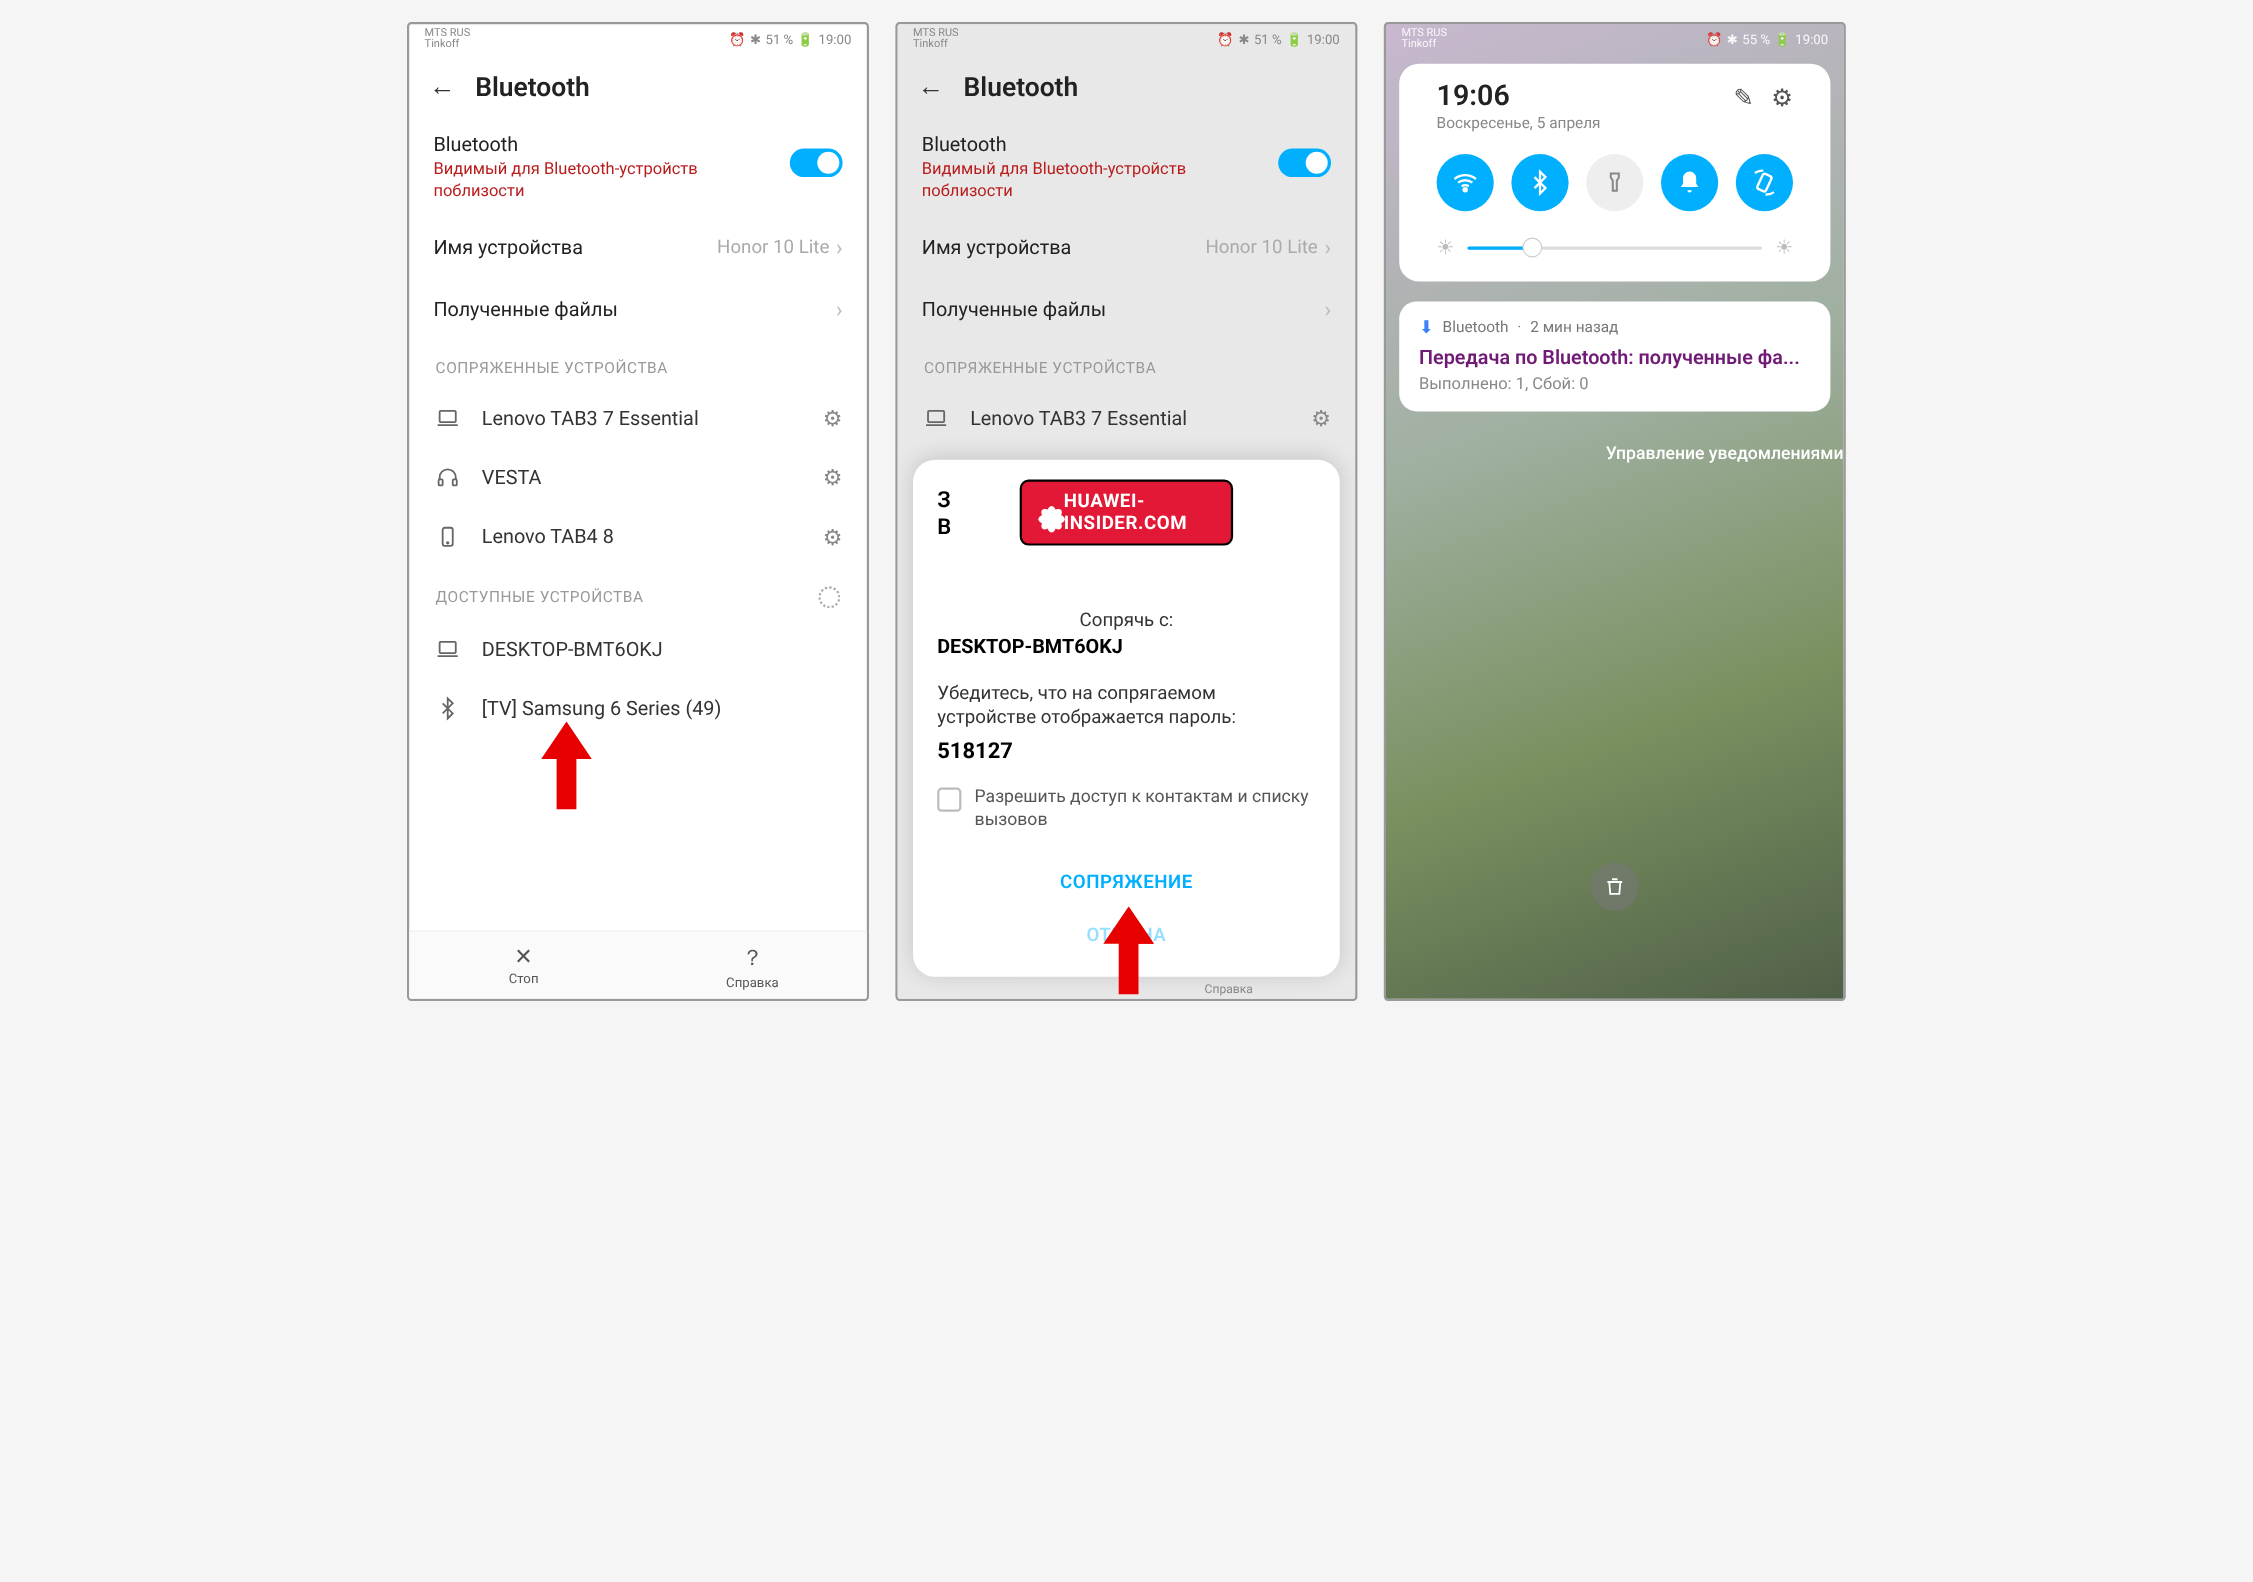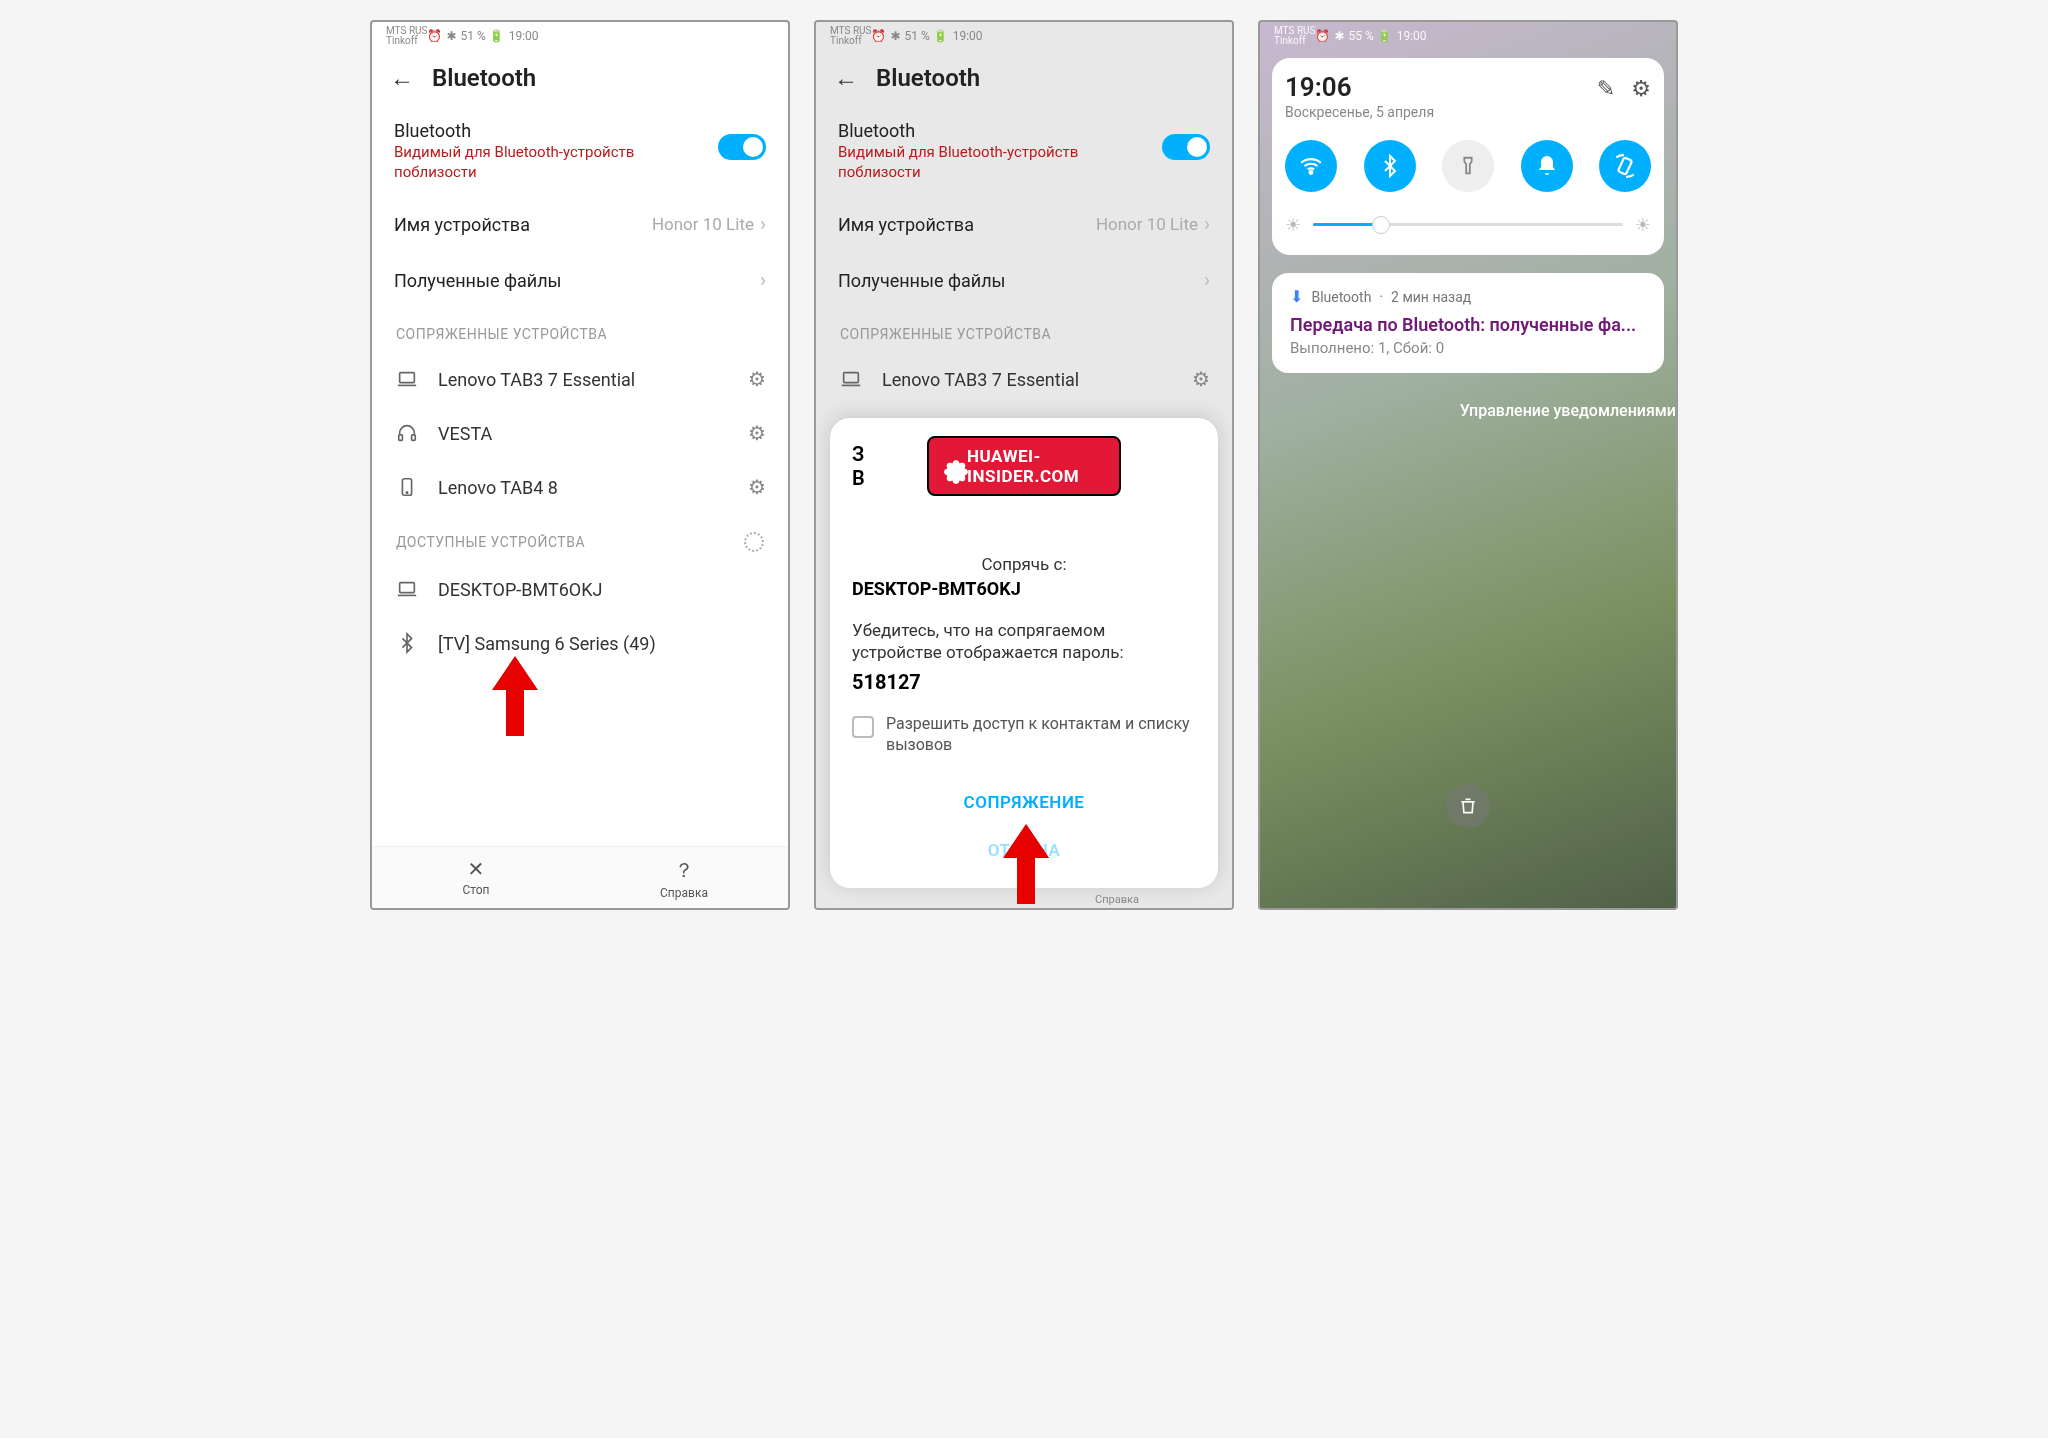--- a/index.html
+++ b/index.html
@@ -18,21 +18,21 @@
     border-radius: 4px;
     background: #fff;
     overflow: hidden;
     display: flex;
     flex-direction: column;
     position: relative;
   }
   .status-bar {
     height: 28px;
     display: flex;
-    justify-content: flex-start;
+    justify-content: space-between;
     align-items: center;
     padding: 0 14px;
     font-size: 12px;
     color: #888;
   }
   .status-left { font-size: 10px; line-height: 1; }
   .status-right { display: flex; align-items: center; gap: 4px; font-size: 12px;}
   .header {
     display: flex;
     align-items: center;
@@ -147,21 +147,21 @@
   .dialog .act-btn.cancel { margin-top: 8px; }
 
   
   .phone.shade {
     background: linear-gradient(160deg, #c8b8d0 0%, #9fb0a0 40%, #7a9060 70%, #506048 100%);
   }
   .qs-panel {
     margin: 8px 12px;
     background: #fff;
     border-radius: 18px;
-    padding: 14px 13px 20px;
+    padding: 14px 34px 20px;
   }
   .qs-head {
     display: flex; justify-content: space-between; align-items: flex-start;
   }
   .qs-time { font-size: 26px; font-weight: 600; color: #222; }
   .qs-date { font-size: 14px; color: #888; margin-top: 2px;}
   .qs-icons { display: flex; gap: 16px; font-size: 22px; color: #555; margin-top: 4px;}
   .qs-toggles {
     display: flex; justify-content: space-between; margin-top: 20px;
   }

